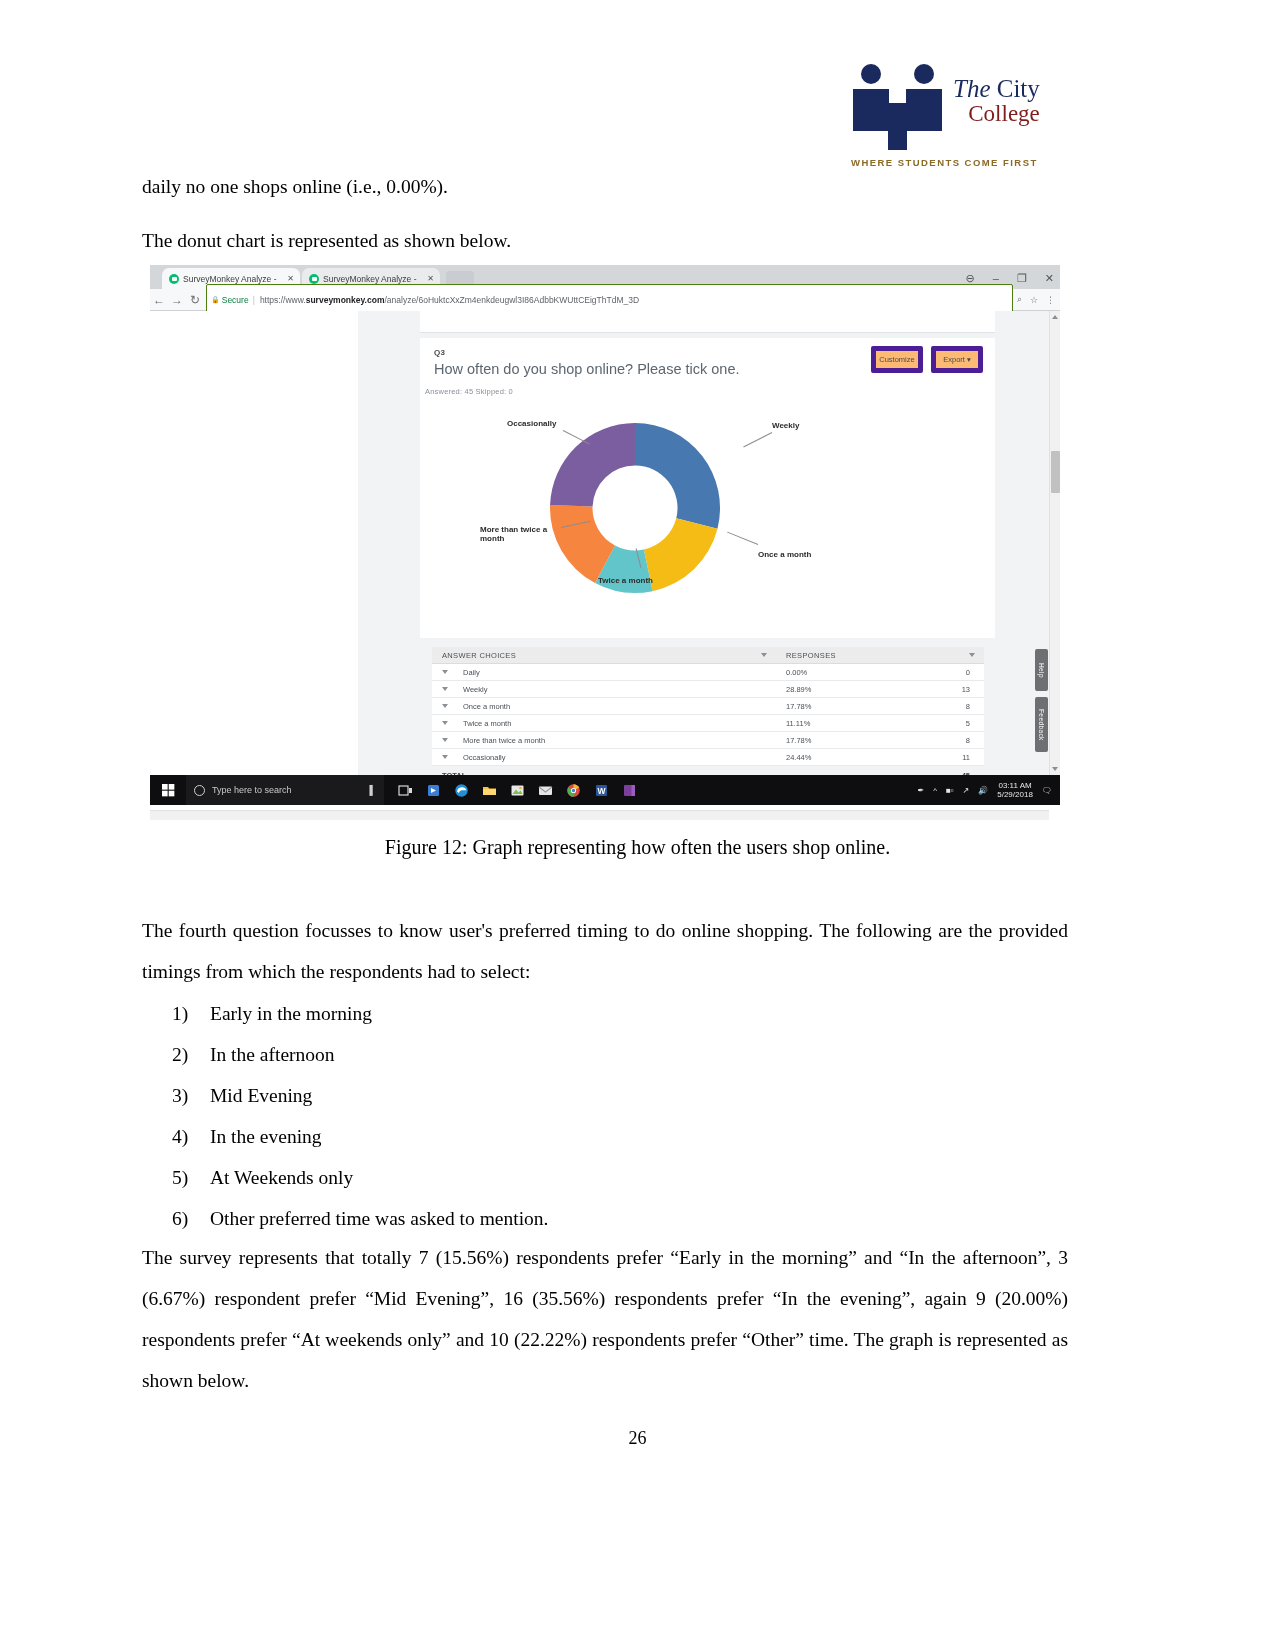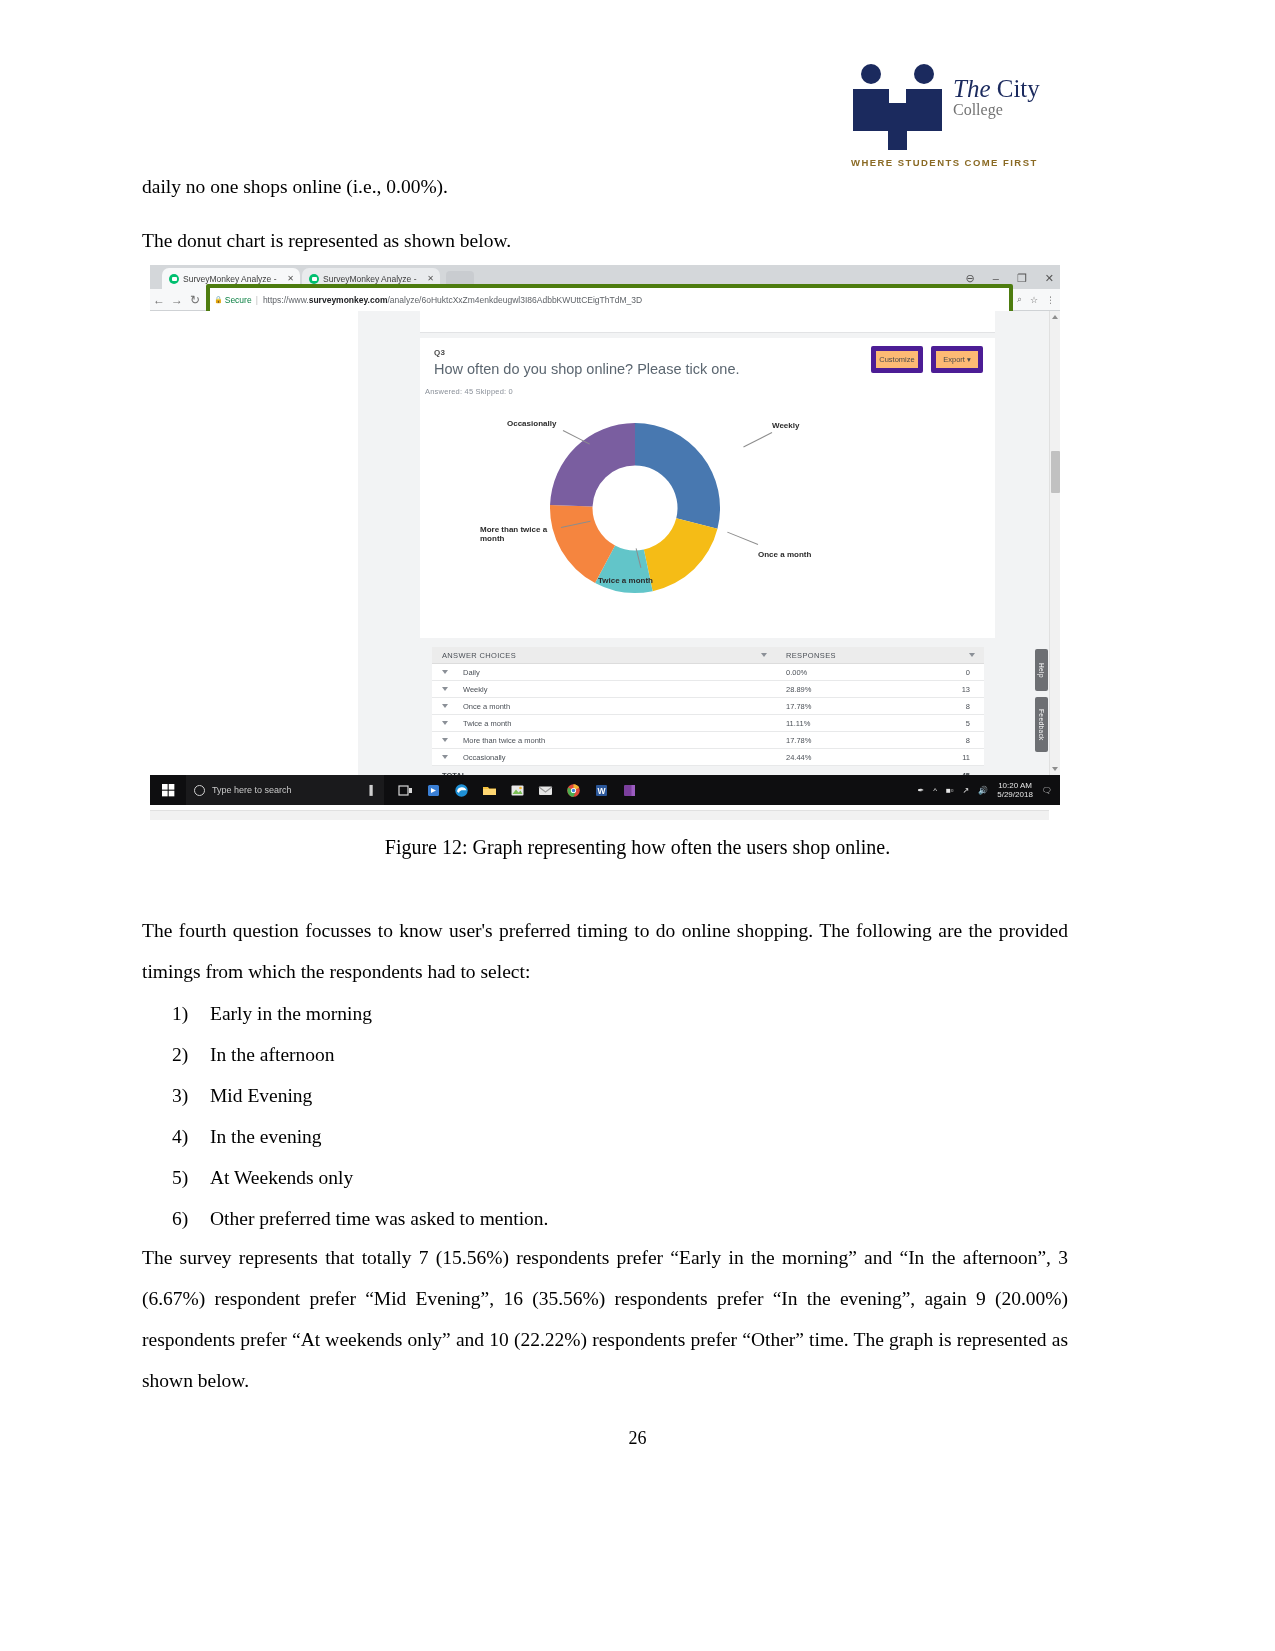--- a/index.html
+++ b/index.html
@@ -11,29 +11,29 @@
     color:#000;
     position:relative;
     overflow:hidden;
   }
 
   
   .logo-wrap {
     position:absolute; left:845px; top:58px; width:220px; height:115px;
   }
   .logo-mark { position:absolute; left:5px; top:5px; width:95px; height:90px; }
-  .logo-text { position:absolute; left:108px; top:18px; }
+  .logo-text { position:absolute; left:108px; top:18px;text-align:right; }
   .logo-the-city {
     font-family:"Liberation Serif", serif;
     font-size:25px; color:#1b2a5e; line-height:1.05; white-space:nowrap;
   }
   .logo-the { font-style:italic; }
   .logo-college {
     font-family:"Liberation Serif", serif;
-    font-size:16px; color:#737373; line-height:1.05; white-space:nowrap;
+    font-size:23px; color:#7f1d1d; line-height:1.05; white-space:nowrap;
   }
   .logo-tagline {
     position:absolute; left:6px; top:99px;
     font-family:"Liberation Sans", sans-serif;
     font-size:9.5px; letter-spacing:1.45px; color:#8a6a24; white-space:nowrap;
     font-weight:bold;
   }
 
   
   .doc-line {
@@ -97,21 +97,21 @@
     background:#f7f8f9; border-bottom:1px solid #cfd2d5;
     display:flex; align-items:center;
   }
   .navicon {
     font-family:"Liberation Sans", sans-serif;
     font-size:12px; color:#6e6e6e; width:18px; text-align:center;
     flex:0 0 auto;
   }
   .omnibox {
     flex:1 1 auto; height:32px; margin:0 4px 0 2px;
-    background:#fff; border:4px solid #4d7c0f; border-radius:2px;
+    background:#fff; border:1px solid #4d7c0f; border-radius:2px;
     display:flex; align-items:center; padding:0 4px;
     font-family:"Liberation Sans", sans-serif; font-size:8.5px;
     overflow:hidden; white-space:nowrap;
   }
   .lock { color:#0b8043; font-size:7px; margin-right:2px; }
   .secure-word { color:#0b8043; margin-right:4px; }
   .sep { color:#bbb; margin-right:5px; }
   .url-scheme { color:#5f6368; }
   .url-host { color:#202124; font-weight:bold; }
   .url-path { color:#5f6368; }
@@ -546,21 +546,21 @@
           <rect x="9.5" y="2" width="3.5" height="11" fill="#9b5cc0"></rect>
         </svg>
     </div>
     <div class="tray">
       <span>✒</span>
       <span>^</span>
       <span>■▫</span>
       <span>↗</span>
       <span>🔊</span>
       <span class="clock">
-        <span style="display:block">10:20 AM</span>
+        <span style="display:block">03:11 AM</span>
         <span style="display:block">5/29/2018</span>
       </span>
       <span>🗨</span>
     </div>
   </div>
 </div>
 
 <div class="figcaption">Figure 12: Graph representing how often the users shop online.</div>
 
 <div class="para" id="para-q4">The fourth question focusses to know user's preferred timing to do online shopping. The following are the provided timings from which the respondents had to select:</div>

